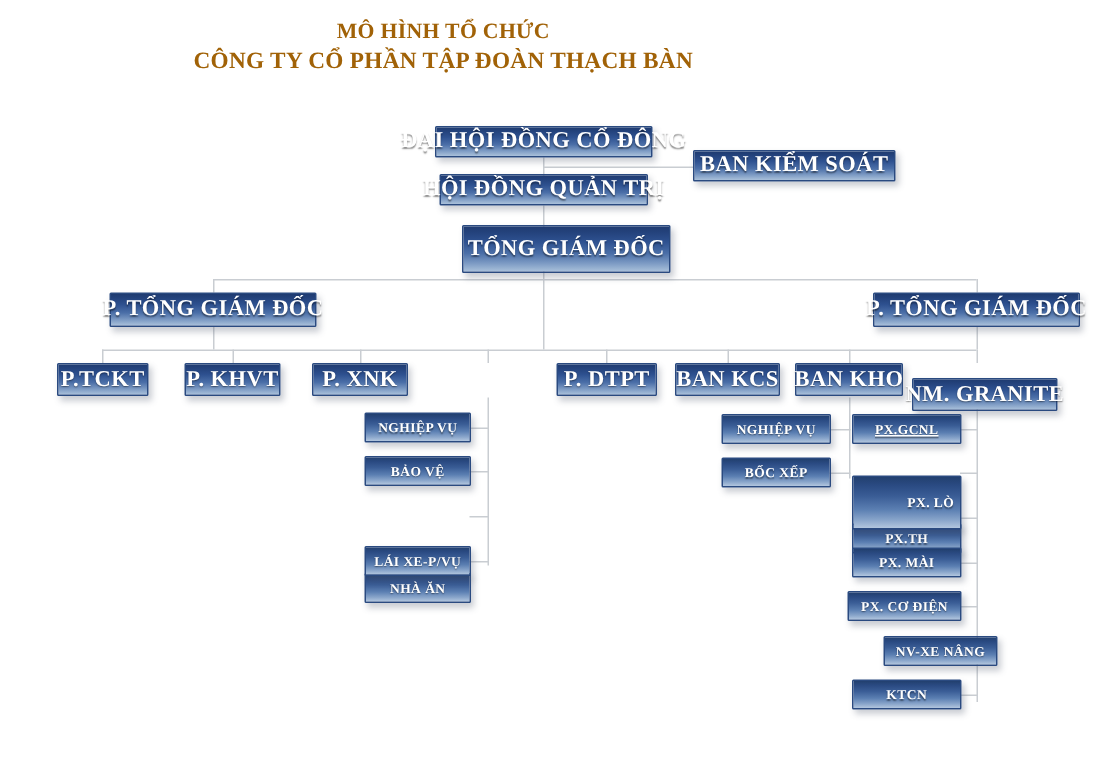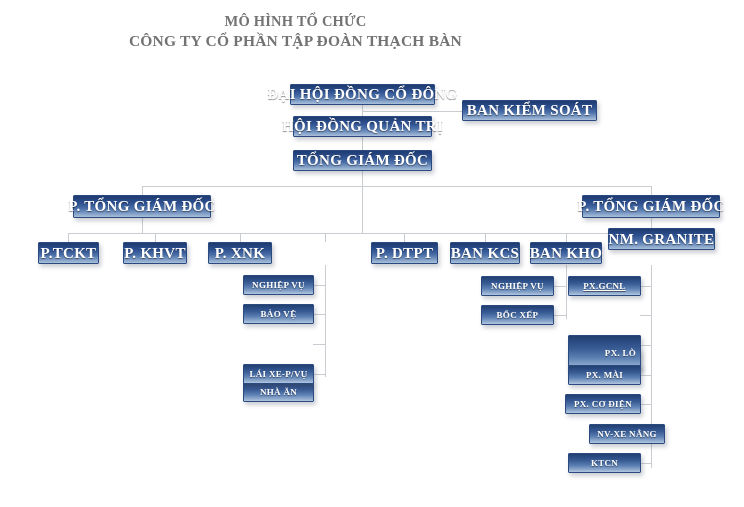--- a/index.html
+++ b/index.html
@@ -16,21 +16,21 @@
     font-family: "Liberation Serif", "DejaVu Serif", serif;
   }
 
   
   .title-block {
     position: absolute;
     left: 0;
     top: 12px;
     width: 591px;
     text-align: center;
-    color: #737373;
+    color: #a16207;
     font-family: "Liberation Serif", "DejaVu Serif", serif;
     font-weight: bold;
     font-size: 15px;
     line-height: 19px;
     letter-spacing: 0.2px;
   }
   .title-line-1 { font-size: 14.5px; }
   .title-line-2 { font-size: 15.5px; }
 
   
@@ -134,43 +134,43 @@
   <div class="ln ln-h" style="left:640px; top:404px; width:12px;"></div>
   <div class="ln ln-h" style="left:640px; top:434px; width:12px;"></div>
   <div class="ln ln-h" style="left:640px; top:463px; width:12px;"></div>
 
   <div class="node" style="left:290px; top:84px; width:145px; height:21px;">ĐẠI HỘI ĐỒNG CỔ ĐÔNG</div>
 
   <div class="node" style="left:462px; top:100px; width:135px; height:21px;">BAN KIỂM SOÁT</div>
 
   <div class="node" style="left:293px; top:116px; width:139px; height:21px;">HỘI ĐỒNG QUẢN TRỊ</div>
 
-  <div class="node" style="left:293px; top:150px; width:139px; height:21px;text-align:center;">TỔNG GIÁM ĐỐC</div>
+  <div class="node" style="left:308px; top:150px; width:139px; height:32px;text-align:center;">TỔNG GIÁM ĐỐC</div>
 
   <div class="node" style="left:73px; top:195px; width:138px; height:23px;">P. TỔNG GIÁM ĐỐC</div>
 
   <div class="node" style="left:582px; top:195px; width:138px; height:23px;">P. TỔNG GIÁM ĐỐC</div>
 
   <div class="node" style="left:38px; top:242px; width:61px; height:22px;">P.TCKT</div>
   <div class="node" style="left:123px; top:242px; width:64px; height:22px;">P. KHVT</div>
   <div class="node" style="left:208px; top:242px; width:64px; height:22px;">P. XNK</div>
   <div class="node" style="left:371px; top:242px; width:67px; height:22px;">P. DTPT</div>
   <div class="node" style="left:450px; top:242px; width:70px; height:22px;">BAN KCS</div>
   <div class="node" style="left:530px; top:242px; width:72px; height:22px;">BAN KHO</div>
-  <div class="node" style="left:608px; top:228px; width:107px; height:22px;">NM. GRANITE</div>
+  <div class="node" style="left:608px; top:252px; width:97px; height:22px;">NM. GRANITE</div>
 
   <div class="node sub" style="left:243px; top:275px; width:71px; height:20px;">NGHIỆP VỤ</div>
   <div class="node sub" style="left:243px; top:304px; width:71px; height:20px;">BẢO VỆ</div>
   <div class="node sub" style="left:243px; top:334px; width:71px; height:20px;margin-top:48px;">NHÀ ĂN</div>
   <div class="node sub" style="left:243px; top:364px; width:71px; height:20px;">LÁI XE-P/VỤ</div>
 
   <div class="node sub" style="left:481px; top:276px; width:73px; height:20px;">NGHIỆP VỤ</div>
   <div class="node sub" style="left:481px; top:305px; width:73px; height:20px;">BỐC XẾP</div>
 
   <div class="node sub" style="left:568px; top:276px; width:73px; height:20px;text-decoration:underline;">PX.GCNL</div>
   <div class="node sub" style="left:568px; top:305px; width:73px; height:20px;margin-top:44px;">PX.TH</div>
-  <div class="node sub" style="left:568px; top:335px; width:73px; height:36px;padding-left:32px;">PX. LÒ</div>
+  <div class="node sub" style="left:568px; top:317px; width:73px; height:36px;padding-left:32px;">PX. LÒ</div>
   <div class="node sub" style="left:568px; top:365px; width:73px; height:20px;">PX. MÀI</div>
   <div class="node sub" style="left:565px; top:394px; width:76px; height:20px;">PX. CƠ ĐIỆN</div>
   <div class="node sub" style="left:565px; top:424px; width:76px; height:20px;margin-left:24px;">NV-XE NÂNG</div>
   <div class="node sub" style="left:568px; top:453px; width:73px; height:20px;">KTCN</div>
 
 </div>
 
 </body></html>

